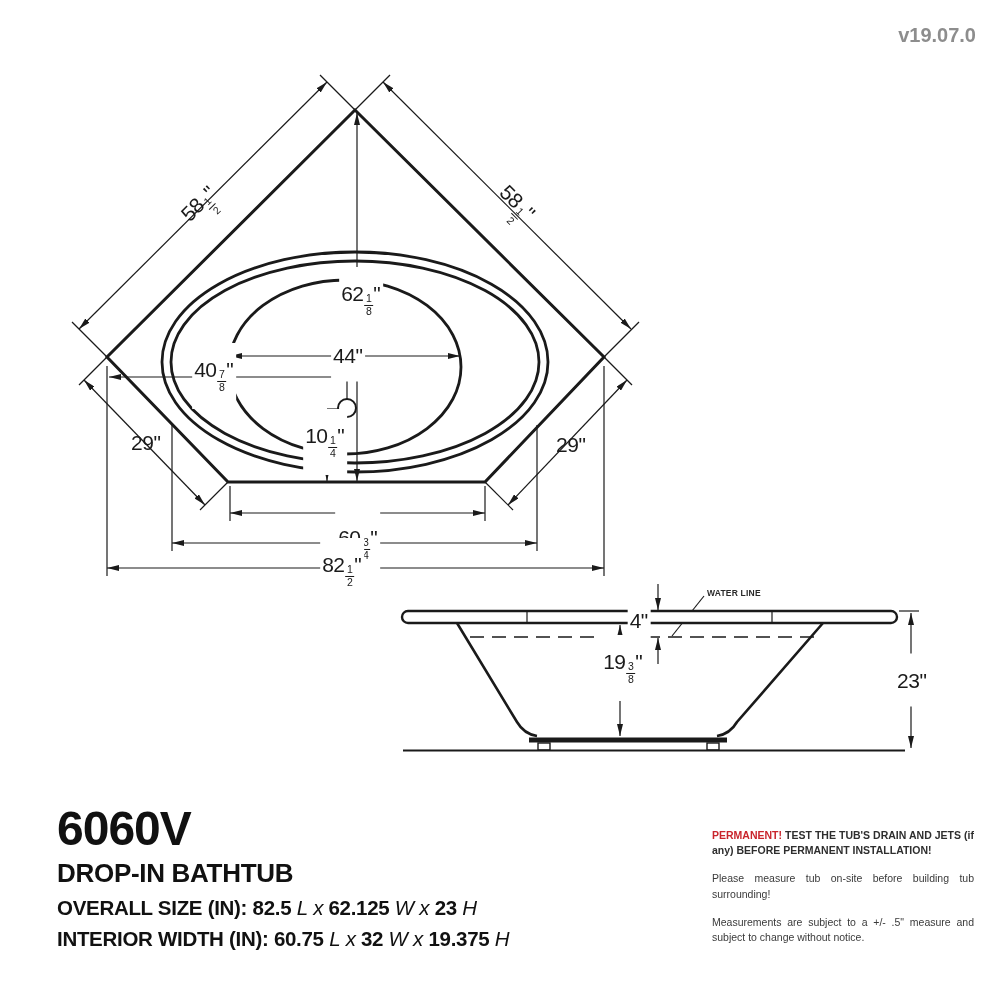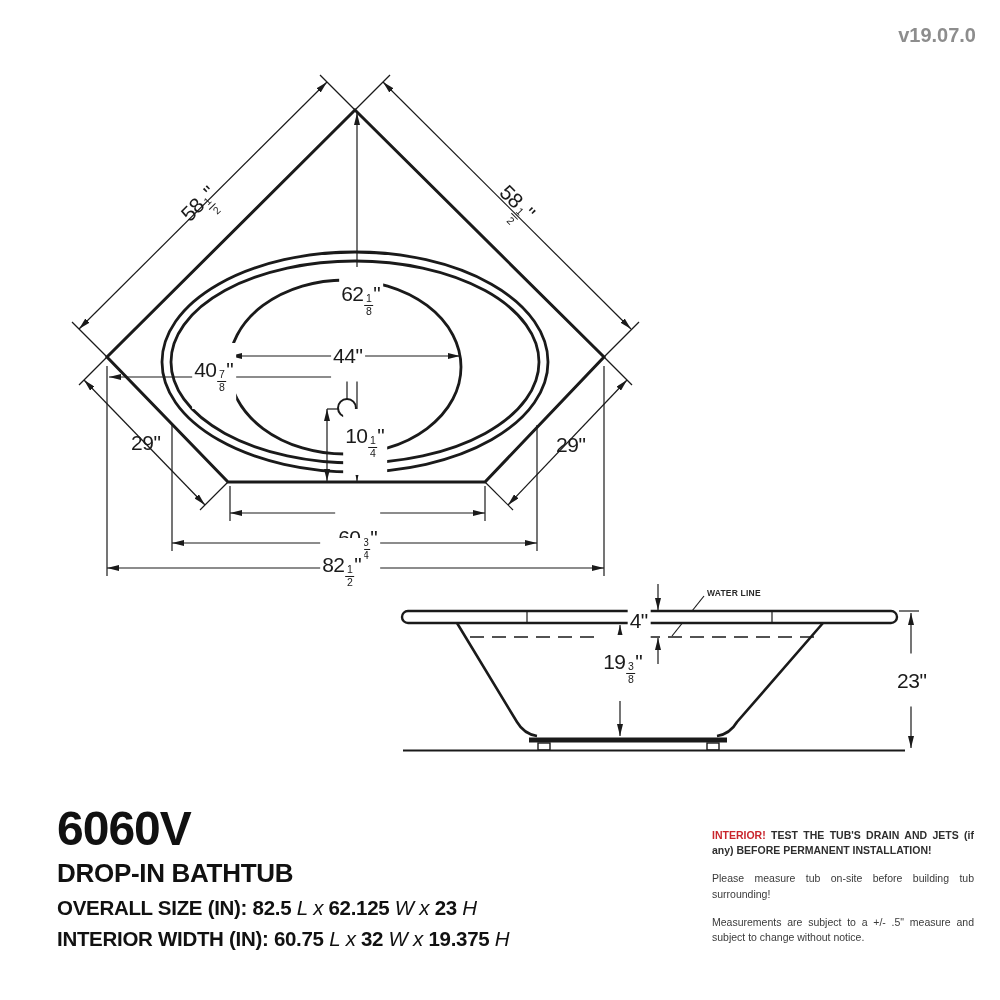--- a/index.html
+++ b/index.html
@@ -142,21 +142,21 @@
         <span class="n">1</span>
         <span class="d">8</span>
       </span><span class="q">"</span></span>
   <span class="dimlab bgw" style="left:348px;top:355px;"><span class="w">44</span><span class="q">"</span></span>
   <span class="dimlab bgw" style="left:214px;top:376px;"><span class="w">40</span><span class="frac">
         <span class="n">7</span>
         <span class="d">8</span>
       </span><span class="q">"</span></span>
   <span class="dimlab" style="left:146px;top:442px;"><span class="w">29</span><span class="q">"</span></span>
   <span class="dimlab" style="left:571px;top:444px;"><span class="w">29</span><span class="q">"</span></span>
-  <span class="dimlab bgw" style="left:325px;top:442px;margin-left:40px;"><span class="w">10</span><span class="frac">
+  <span class="dimlab bgw" style="left:325px;top:442px;"><span class="w">10</span><span class="frac">
         <span class="n">1</span>
         <span class="d">4</span>
       </span><span class="q">"</span></span>
   <span class="dimlab bgw" style="left:357px;top:514px;margin-top:16px;"><span class="w">41</span><span class="frac">
         <span class="n">1</span>
         <span class="d">2</span>
       </span><span class="q">"</span></span>
   <span class="dimlab bgw" style="left:358px;top:544px;"><span class="w">60</span><span class="frac">
         <span class="n">3</span>
         <span class="d">4</span>
@@ -198,18 +198,18 @@
       <i>x</i>
       <span>32</span>
       <i>W</i>
       <i>x</i>
       <span>19.375</span>
       <i>H</i>
     </div>
   </div>
 
   <div class="notes">
-    <div class="note caps"><span class="imp">INTERIOR!</span><span> TEST THE TUB'S DRAIN AND JETS (if any) BEFORE PERMANENT INSTALLATION!</span></div>
+    <div class="note caps"><span class="imp">PERMANENT!</span><span> TEST THE TUB'S DRAIN AND JETS (if any) BEFORE PERMANENT INSTALLATION!</span></div>
     <div class="note">Please measure tub on-site before building tub surrounding!</div>
     <div class="note">Measurements are subject to a +/- .5" measure and subject to change without notice.</div>
   </div>
 
 </div>
 
 </body></html>

